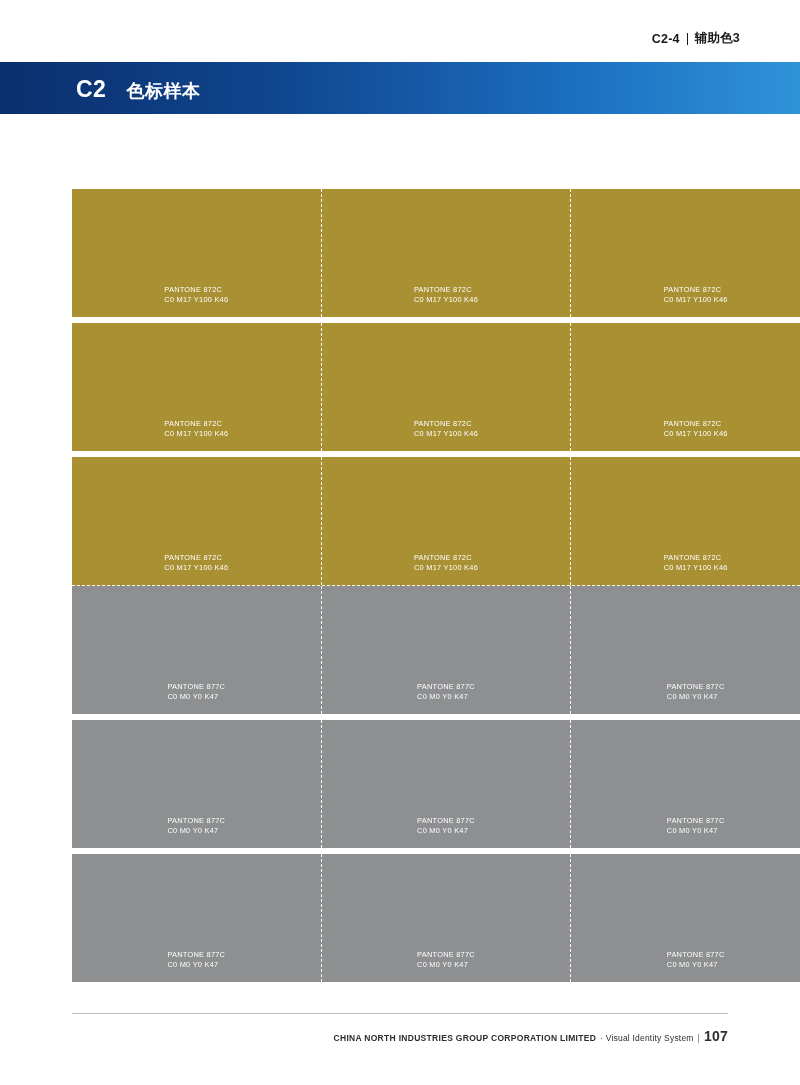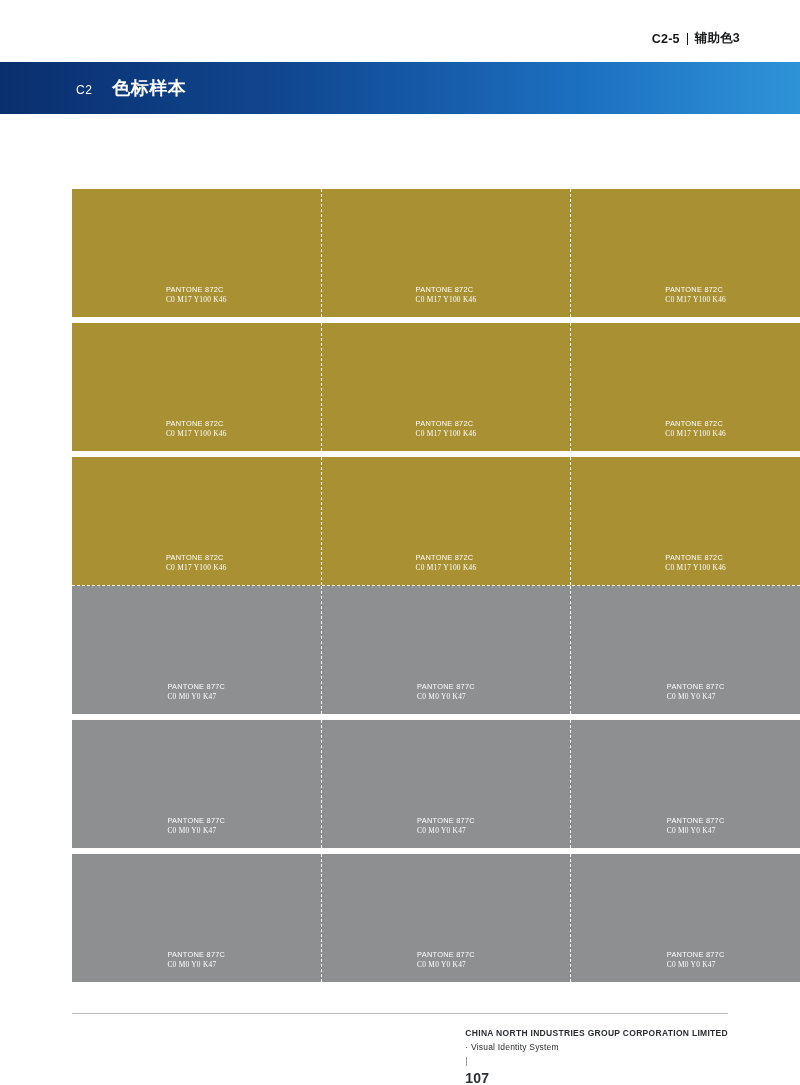--- a/index.html
+++ b/index.html
@@ -48,22 +48,22 @@
   .header-title {
     position: absolute;
     top: 76px;
     left: 76px;
     color: #ffffff;
     font-size: 19px;
     font-weight: bold;
     letter-spacing: 0.5px;
   }
   .header-title .code {
-    font-size: 12px;
-    font-weight: normal;
+    font-size: 23px;
+    font-weight: bold;
   }
   .header-title .cn {
     font-size: 18px;
     font-weight: bold;
     margin-left: 20px;
   }
 
   
   .grid {
     position: absolute;
@@ -95,42 +95,41 @@
     transform: translateX(-50%);
     bottom: 12px;
     text-align: left;
     color: #ffffff;
     font-size: 7.4px;
     line-height: 10px;
     letter-spacing: 0.25px;
     white-space: nowrap;
   }
   .cell-labels .l1 { display: block; }
-  .cell-labels .l2 { display: block; font-family: Liberation Serif, serif; }
+  .cell-labels .l2 { display: block; }
 
   
   .footer-rule {
     position: absolute;
     left: 72px;
     top: 1013px;
     width: 656px;
     height: 1px;
     background: #b9bcc0;
   }
   .footer {
     position: absolute;
     top: 1028px;
     right: 72px;
     font-size: 8.5px;
     color: #2b2e31;
     letter-spacing: 0.2px;
     display: flex;
     align-items: baseline;
     gap: 4px;
-    flex-direction: column;
   }
   .footer .co {
     font-weight: bold;
     font-size: 8.5px;
     letter-spacing: 0.3px;
   }
   .footer .sys {
     font-weight: normal;
     font-size: 8.5px;
   }
@@ -139,21 +138,21 @@
   }
   .footer .page {
     font-weight: bold;
     font-size: 14px;
   }
 </style>
 </head>
 <body>
 
 <div class="section-tag">
-  <span>C2-5</span>
+  <span>C2-4</span>
   <span class="divider"></span>
   <span>辅助色3</span>
 </div>
 
 <div class="header-band"></div>
 <div class="header-title">
   <span class="code">C2</span><span class="cn">色标样本</span>
 </div>
 
 <div class="grid">

